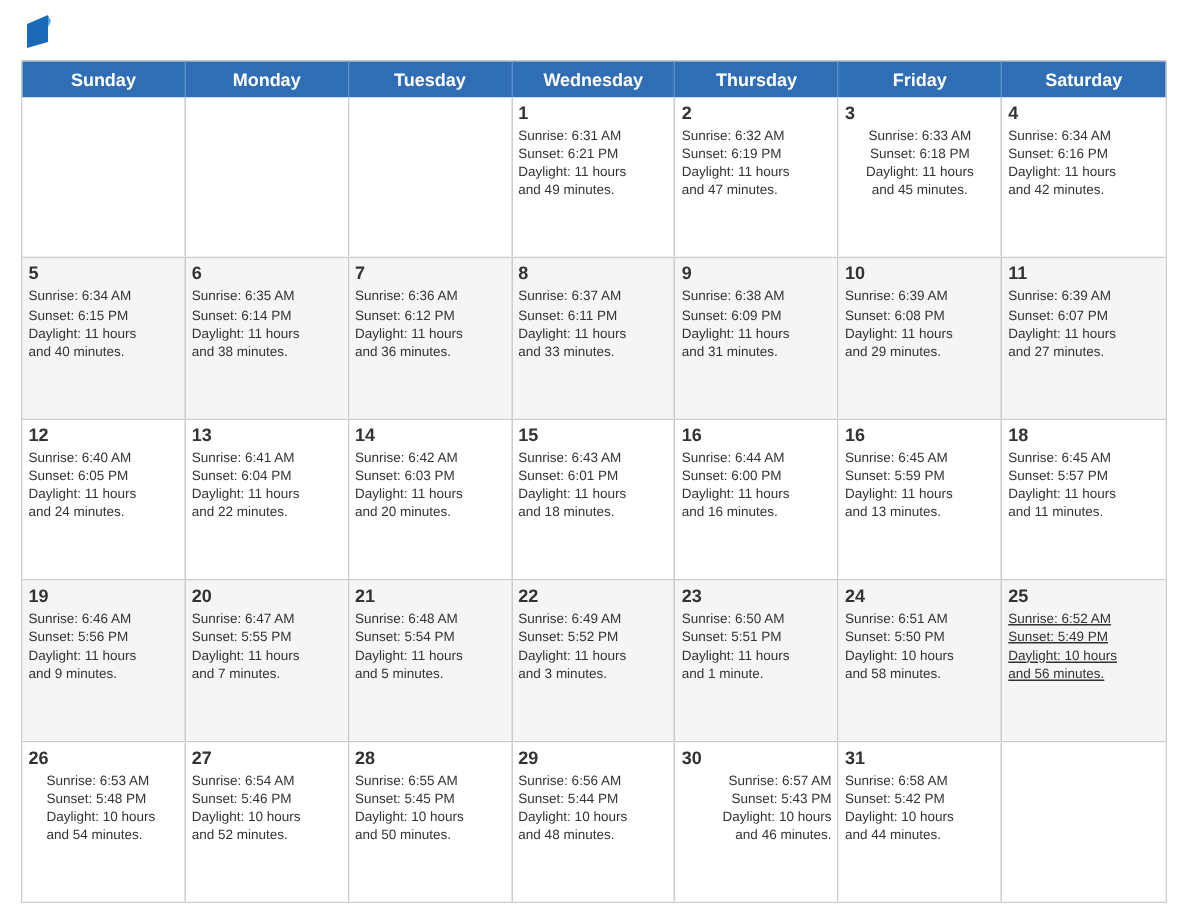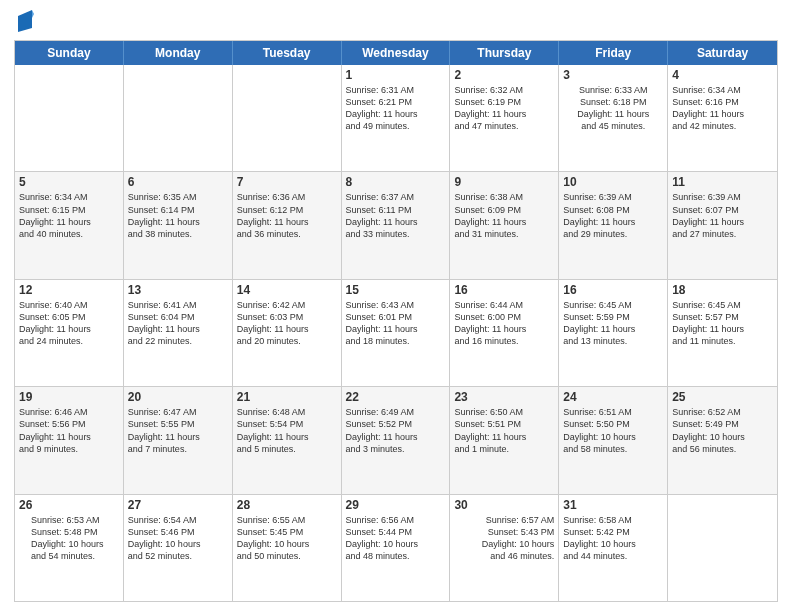--- a/index.html
+++ b/index.html
@@ -320,21 +320,21 @@
           </div>
           <div class="cal-cell alt-row">
             <div class="day-num">24</div>
             <div class="cell-text" style="white-space: pre-line;">Sunrise: 6:51 AM
 Sunset: 5:50 PM
 Daylight: 10 hours
 and 58 minutes.</div>
           </div>
           <div class="cal-cell alt-row">
             <div class="day-num">25</div>
-            <div class="cell-text" style="white-space: pre-line;">Sunrise: 6:52 AM
+            <div class="cell-text" style="white-space: pre-line; text-decoration: underline;">Sunrise: 6:52 AM
 Sunset: 5:49 PM
 Daylight: 10 hours
 and 56 minutes.</div>
           </div>
         </div>
         <div class="cal-row">
           <div class="cal-cell">
             <div class="day-num">26</div>
             <div class="cell-text" style="white-space: pre-line; margin-left: 12px;">Sunrise: 6:53 AM
 Sunset: 5:48 PM

